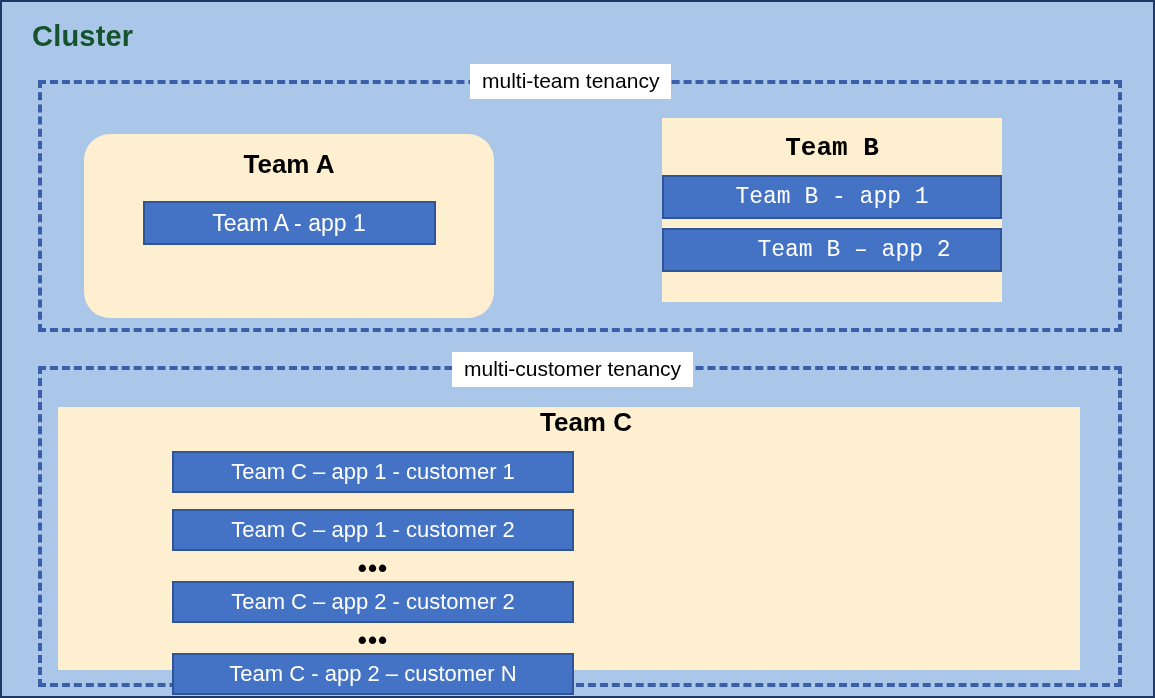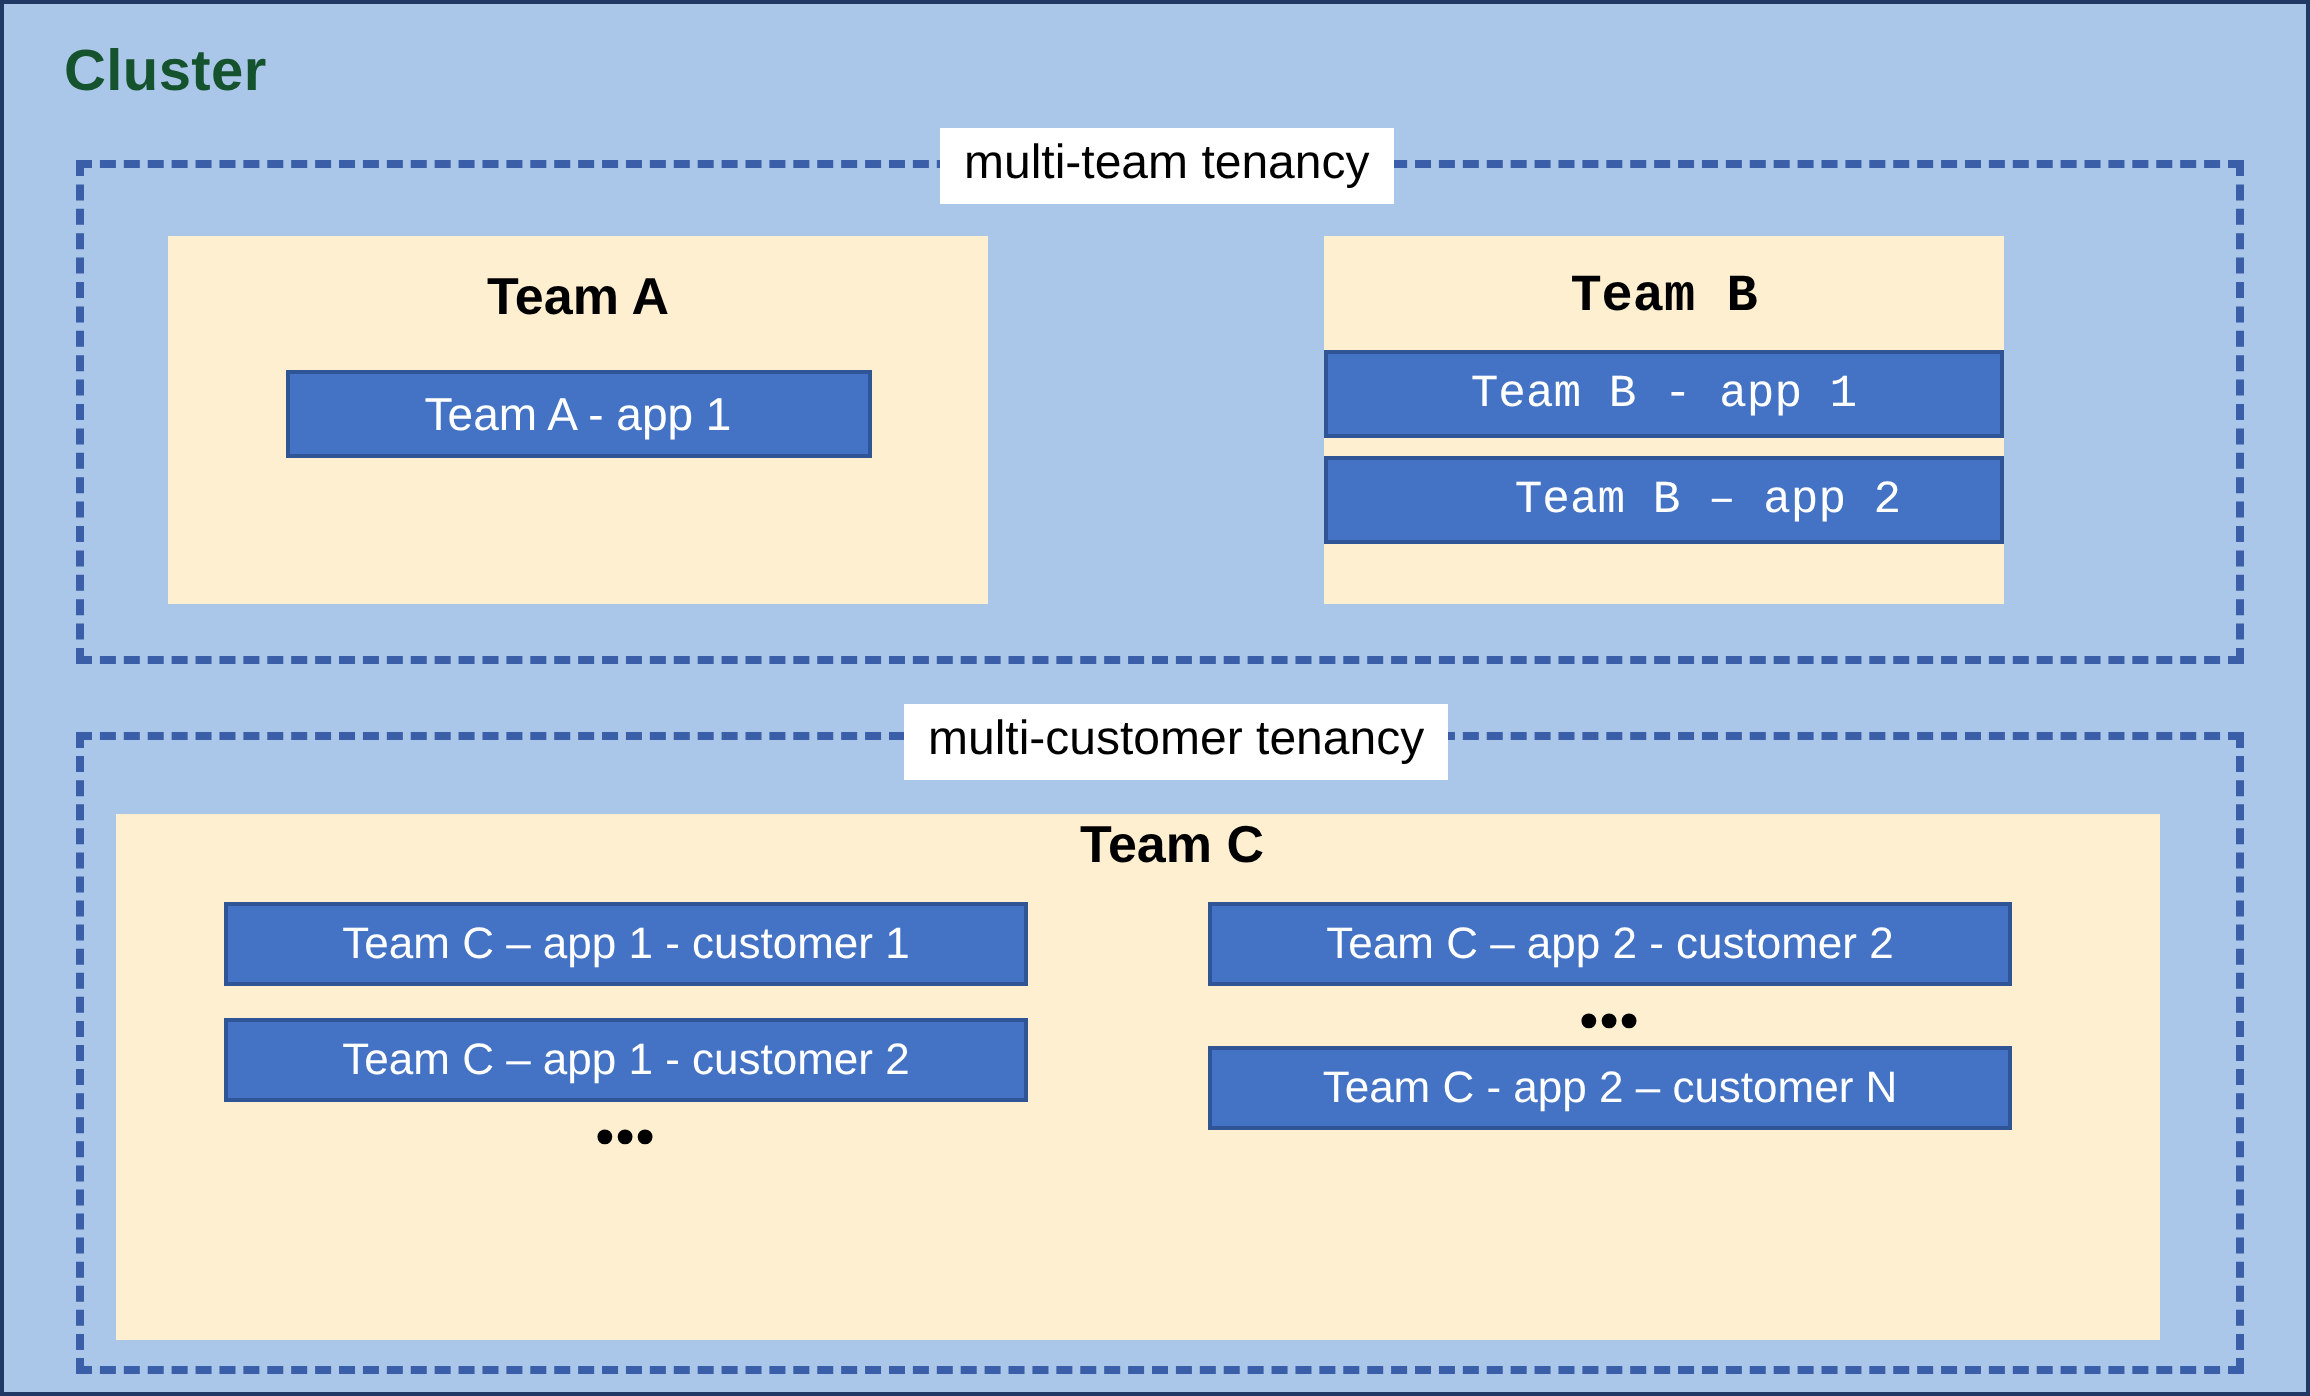--- a/index.html
+++ b/index.html
@@ -51,21 +51,21 @@
     left: 36px;
     top: 364px;
     width: 1084px;
     height: 321px;
   }
 
   .zone-label {
     position: absolute;
     background: #ffffff;
     color: #000000;
-    font-size: 24px;
+    font-size: 21px;
     line-height: 1;
     padding: 6px 12px 8px 12px;
     white-space: nowrap;
     z-index: 5;
   }
   .zone-label-team {
     left: 468px;
     top: 62px;
   }
   .zone-label-customer {
@@ -73,21 +73,21 @@
     top: 350px;
   }
 
   
   .team-box {
     position: absolute;
     box-sizing: border-box;
     background: #fdefd0;
     z-index: 3;
   }
-  .team-a-box { left: 82px;  top: 116px; width: 410px;  height: 184px; }
+  .team-a-box { left: 82px;  top: 132px; width: 410px;  height: 184px; border-radius: 26px; }
   .team-b-box { left: 660px; top: 116px; width: 340px;  height: 184px; font-family: Liberation Mono, monospace; }
   .team-c-box { left: 56px;  top: 405px; width: 1022px; height: 263px; }
 
   .team-title {
     text-align: center;
     font-size: 26px;
     font-weight: bold;
     color: #000000;
     line-height: 1;
   }
@@ -122,22 +122,23 @@
     margin: 14px auto 0 auto;
     width: 340px;
   }
   .team-b-apps .app-box { height: 44px; }
   .team-b-apps .app-box + .app-box { margin-top: 9px; padding-left: 44px; }
 
   
   .team-c-columns {
     margin-top: 16px;
     display: flex;
-    justify-content: space-between;
-    padding: 0 74px 0 54px;
+    justify-content: flex-start;
+    padding: 0 74px 0 114px;
+    flex-direction: column;
   }
   .team-c-col { width: 402px; }
   .team-c-col .app-box { height: 42px; font-size: 22px; }
   .team-c-col .app-box + .app-box { margin-top: 16px; }
 
   .ellipsis {
     text-align: center;
     color: #000000;
     font-size: 26px;
     font-weight: bold;

